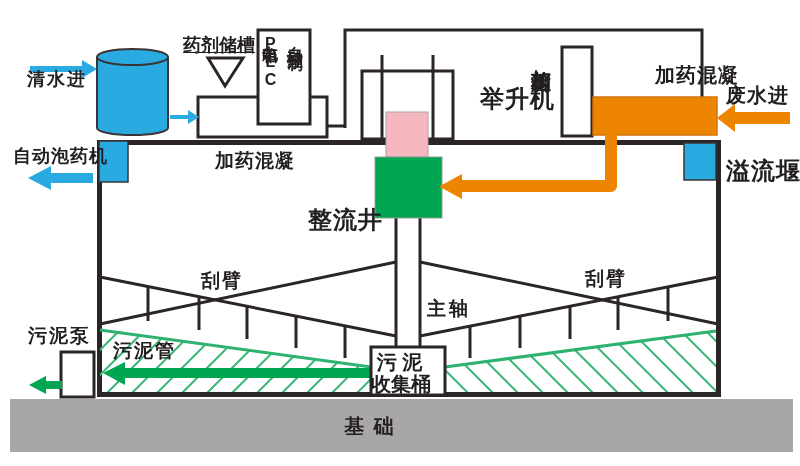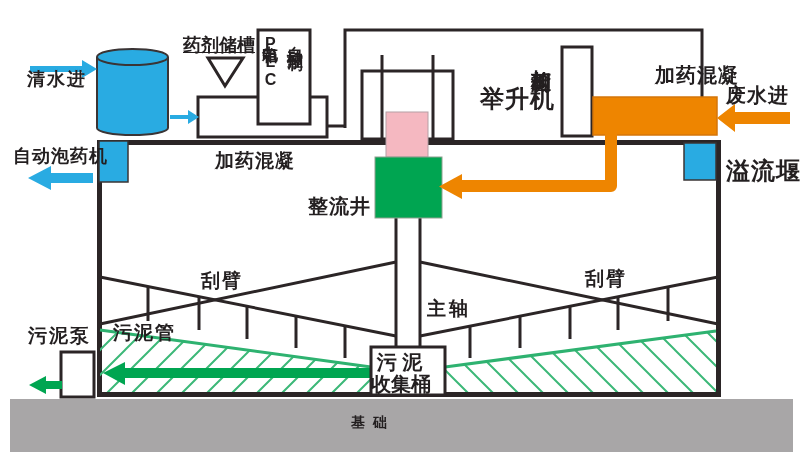--- a/index.html
+++ b/index.html
@@ -117,25 +117,25 @@
   <div class="lbl" style="left:13px;top:146px;font-size:18px;letter-spacing:1px;">自动泡药机</div>
   <div class="lbl" style="left:183px;top:35px;font-size:18px;text-decoration:underline;">药剂储槽</div>
   <div class="lbl vtext" style="left:261px;top:33px;font-size:16px;letter-spacing:1px;height:92px;">电箱PLC</div>
   <div class="lbl vtext" style="left:286px;top:33px;font-size:16px;letter-spacing:3px;height:92px;">自动控制</div>
   <div class="lbl" style="left:215px;top:150px;font-size:19px;letter-spacing:1px;">加药混凝</div>
   <div class="lbl" style="left:480px;top:86px;font-size:24px;letter-spacing:1px;">举升机</div>
   <div class="lbl vtext" style="left:530px;top:54px;font-size:20px;letter-spacing:1px;height:86px;">加药检测</div>
   <div class="lbl" style="left:607px;top:64px;font-size:20px;letter-spacing:1px;margin-left:48px;">加药混凝</div>
   <div class="lbl" style="left:726px;top:84px;font-size:20px;letter-spacing:1px;text-align:center;">废水进</div>
   <div class="lbl" style="left:726px;top:158px;font-size:24px;letter-spacing:1px;">溢流堰</div>
-  <div class="lbl" style="left:308px;top:195px;font-size:20px;letter-spacing:1px;">整流井</div>
+  <div class="lbl" style="left:308px;top:207px;font-size:24px;letter-spacing:1px;">整流井</div>
   <div class="lbl" style="left:201px;top:270px;font-size:19px;letter-spacing:2px;">刮臂</div>
   <div class="lbl" style="left:585px;top:268px;font-size:19px;letter-spacing:2px;">刮臂</div>
   <div class="lbl" style="left:427px;top:286px;font-size:19px;letter-spacing:3px;margin-top:12px;">主轴</div>
   <div class="lbl" style="left:28px;top:325px;font-size:19px;letter-spacing:2px;text-align:right;">污泥泵</div>
-  <div class="lbl" style="left:113px;top:322px;font-size:19px;letter-spacing:2px;">污泥管</div>
+  <div class="lbl" style="left:113px;top:340px;font-size:19px;letter-spacing:2px;">污泥管</div>
   <div class="lbl center" style="left:371px;top:351px;width:57px;font-size:20px;">
     <div>污 泥</div>
     <div>收集桶</div>
   </div>
-  <div class="lbl center" style="left:10px;top:415px;width:720px;font-size:14px;letter-spacing:2px;">基  础</div>
+  <div class="lbl center" style="left:10px;top:415px;width:720px;font-size:20px;letter-spacing:2px;">基  础</div>
 
 </div>
 
 </body></html>

